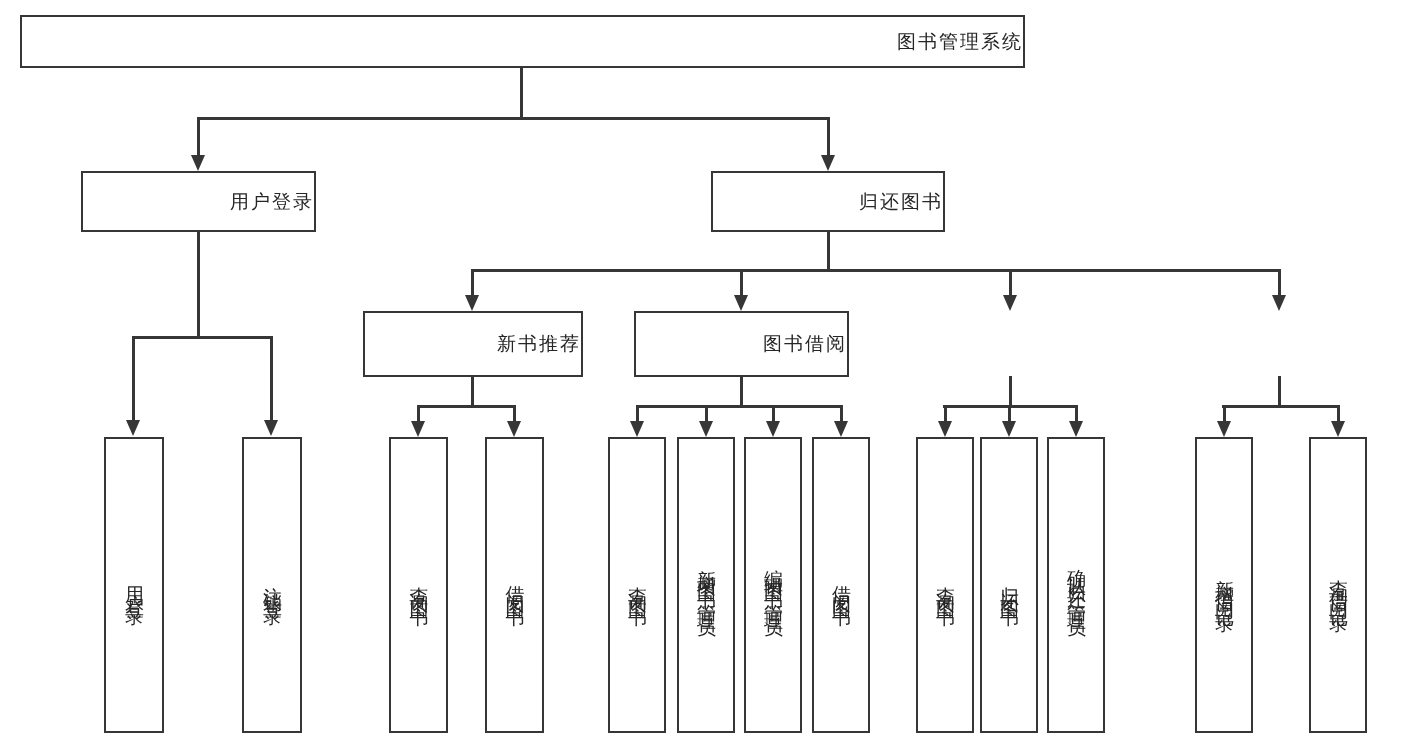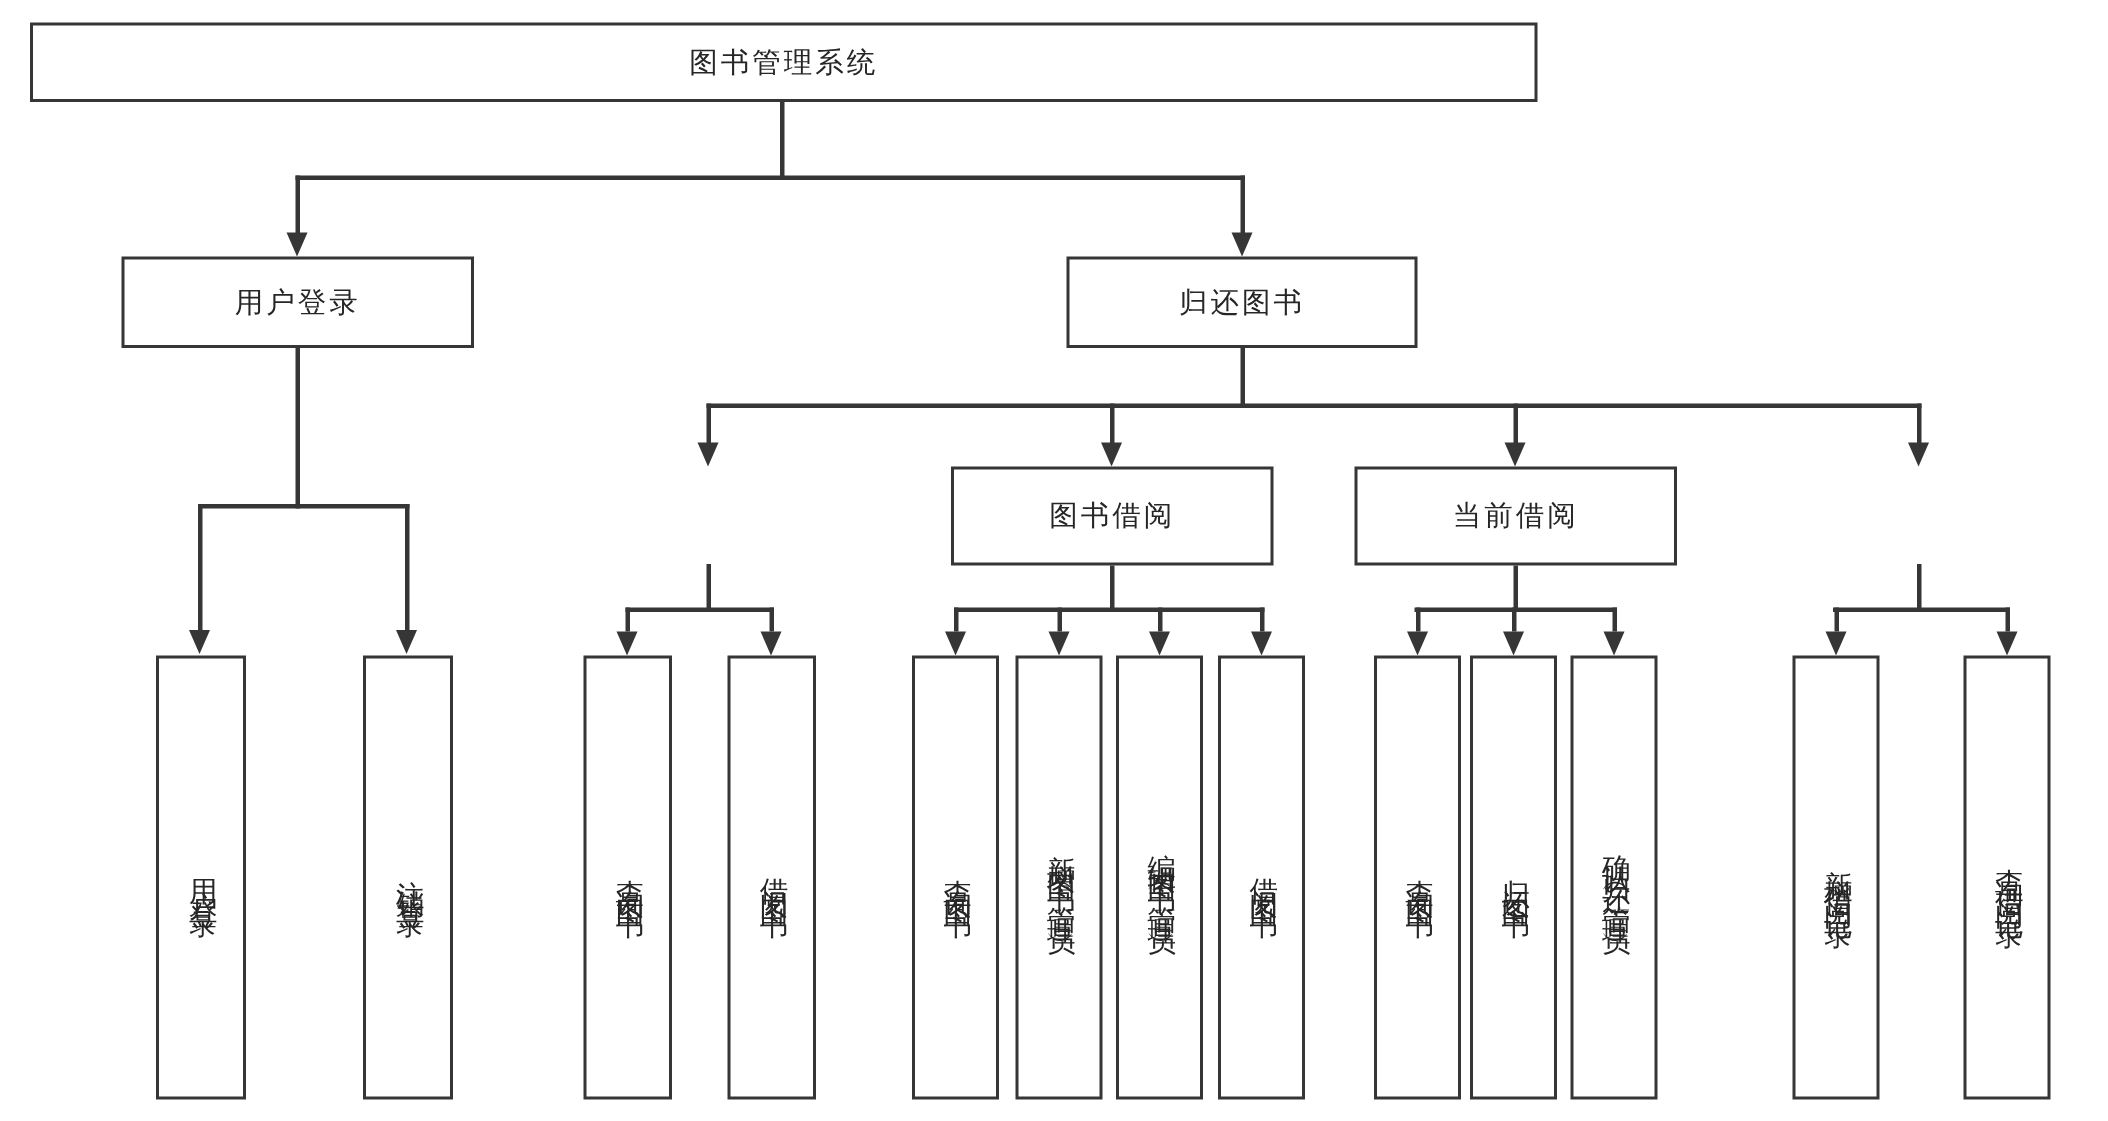--- a/index.html
+++ b/index.html
@@ -13,21 +13,21 @@
   .box{
     position:absolute;
     box-sizing:border-box;
     background:#ffffff;
     border:2.5px solid #363636;
     display:flex;
     align-items:center;
     justify-content:center;
     color:#262626;
   }
-  .hbox{font-size:19px;letter-spacing:2px;}
+  .hbox{font-size:19px;letter-spacing:2px;justify-content:flex-end;}
   .vbox{
     writing-mode:vertical-rl;
     font-size:19px;
     letter-spacing:7px;
     line-height:1.1;
   }
   .hline{position:absolute;background:#363636;height:3px;}
   .vline{position:absolute;background:#363636;width:3px;}
   .arr{
     position:absolute;width:0;height:0;
@@ -118,28 +118,28 @@
   </div>
 
   <div class="box hbox" style="left:81px;top:171px;width:235px;height:61px;">
     <span>用户登录</span>
   </div>
 
   <div class="box hbox" style="left:711px;top:171px;width:234px;height:61px;">
     <span>归还图书</span>
   </div>
 
+  <div class="box hbox" style="left:363px;top:311px;width:220px;height:66px;">
+    <span>新书推荐</span>
+  </div>
 
   <div class="box hbox" style="left:634px;top:311px;width:215px;height:66px;">
     <span>图书借阅</span>
   </div>
 
-  <div class="box hbox" style="left:903px;top:311px;width:215px;height:66px;">
-    <span>当前借阅</span>
-  </div>
 
 
   <div class="box vbox" style="left:104px;top:437px;width:60px;height:296px;">
     <span>用户登录</span>
   </div>
   <div class="box vbox" style="left:242px;top:437px;width:60px;height:296px;">
     <span>注销登录</span>
   </div>
 
   <div class="box vbox" style="left:389px;top:437px;width:59px;height:296px;">

